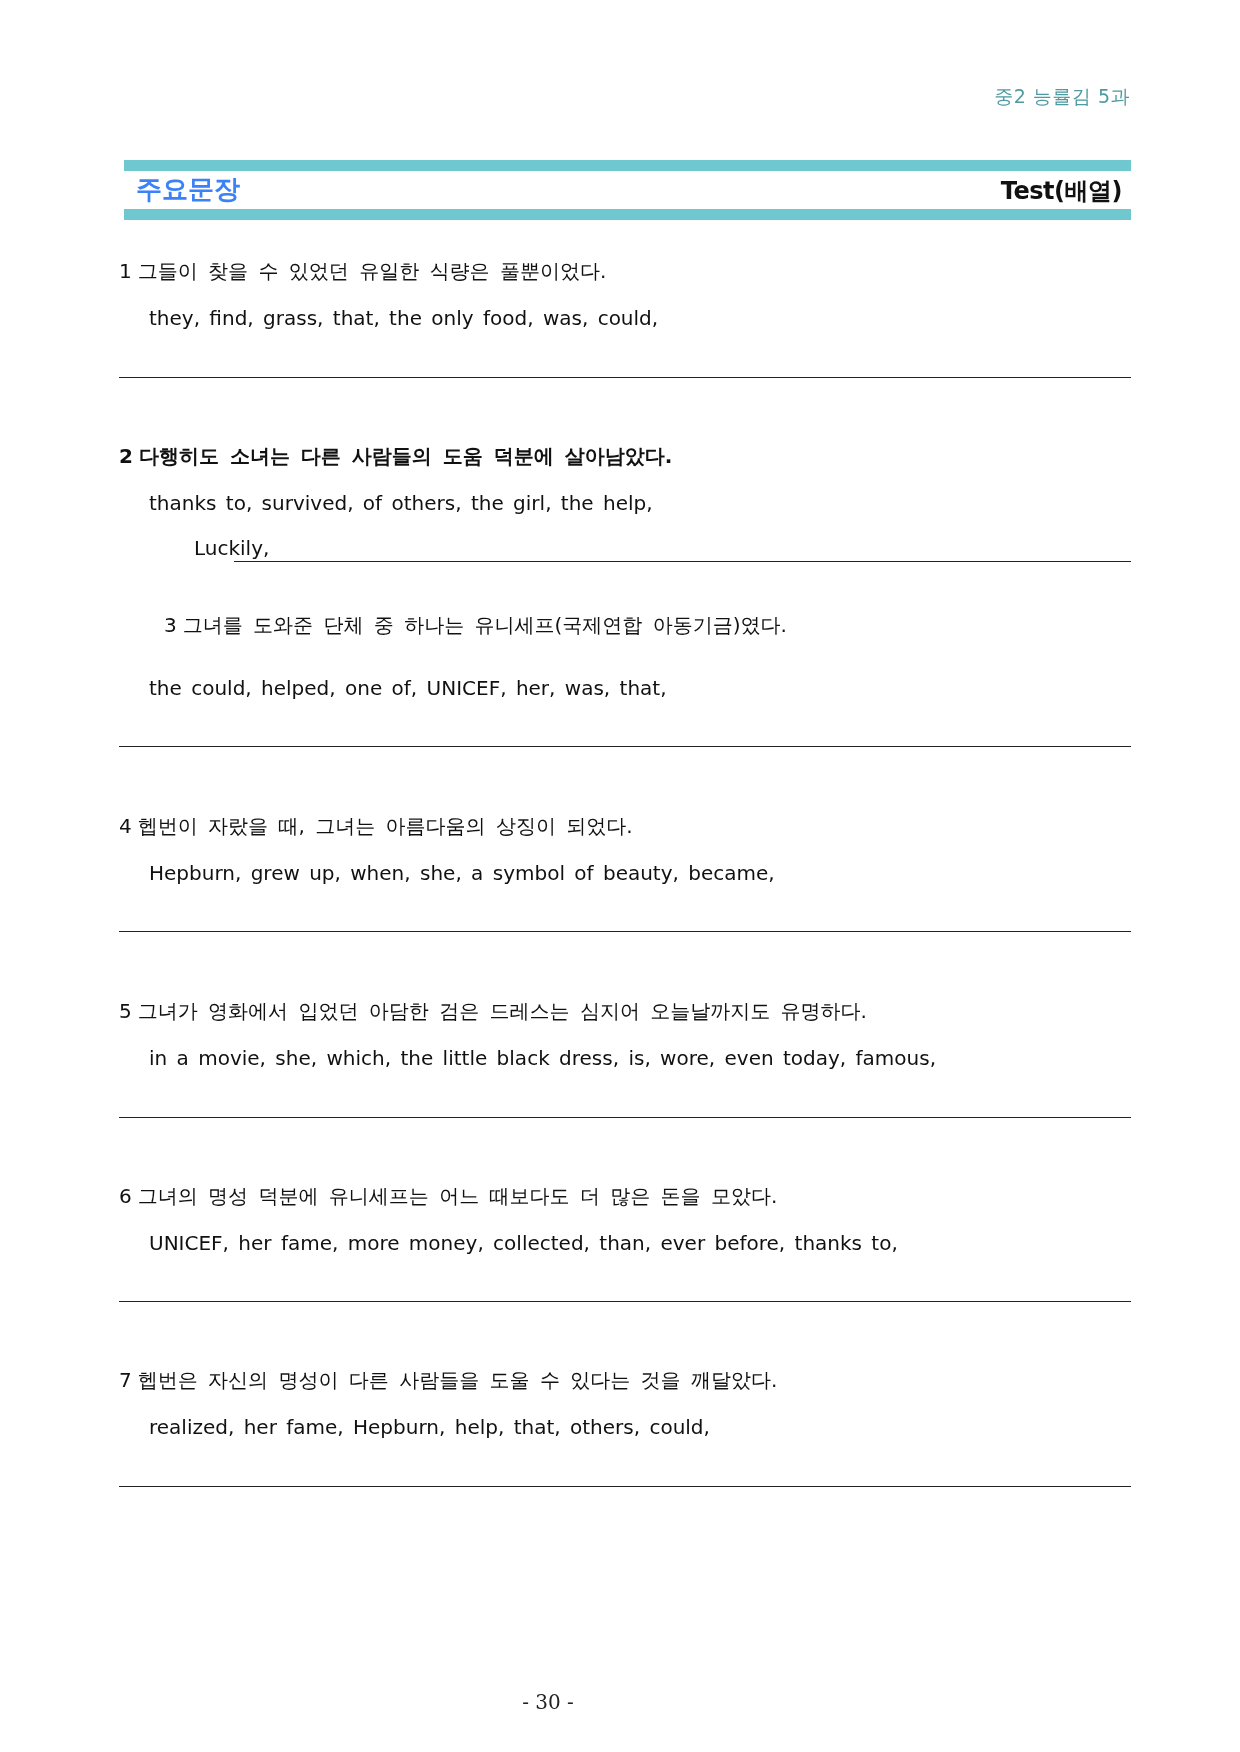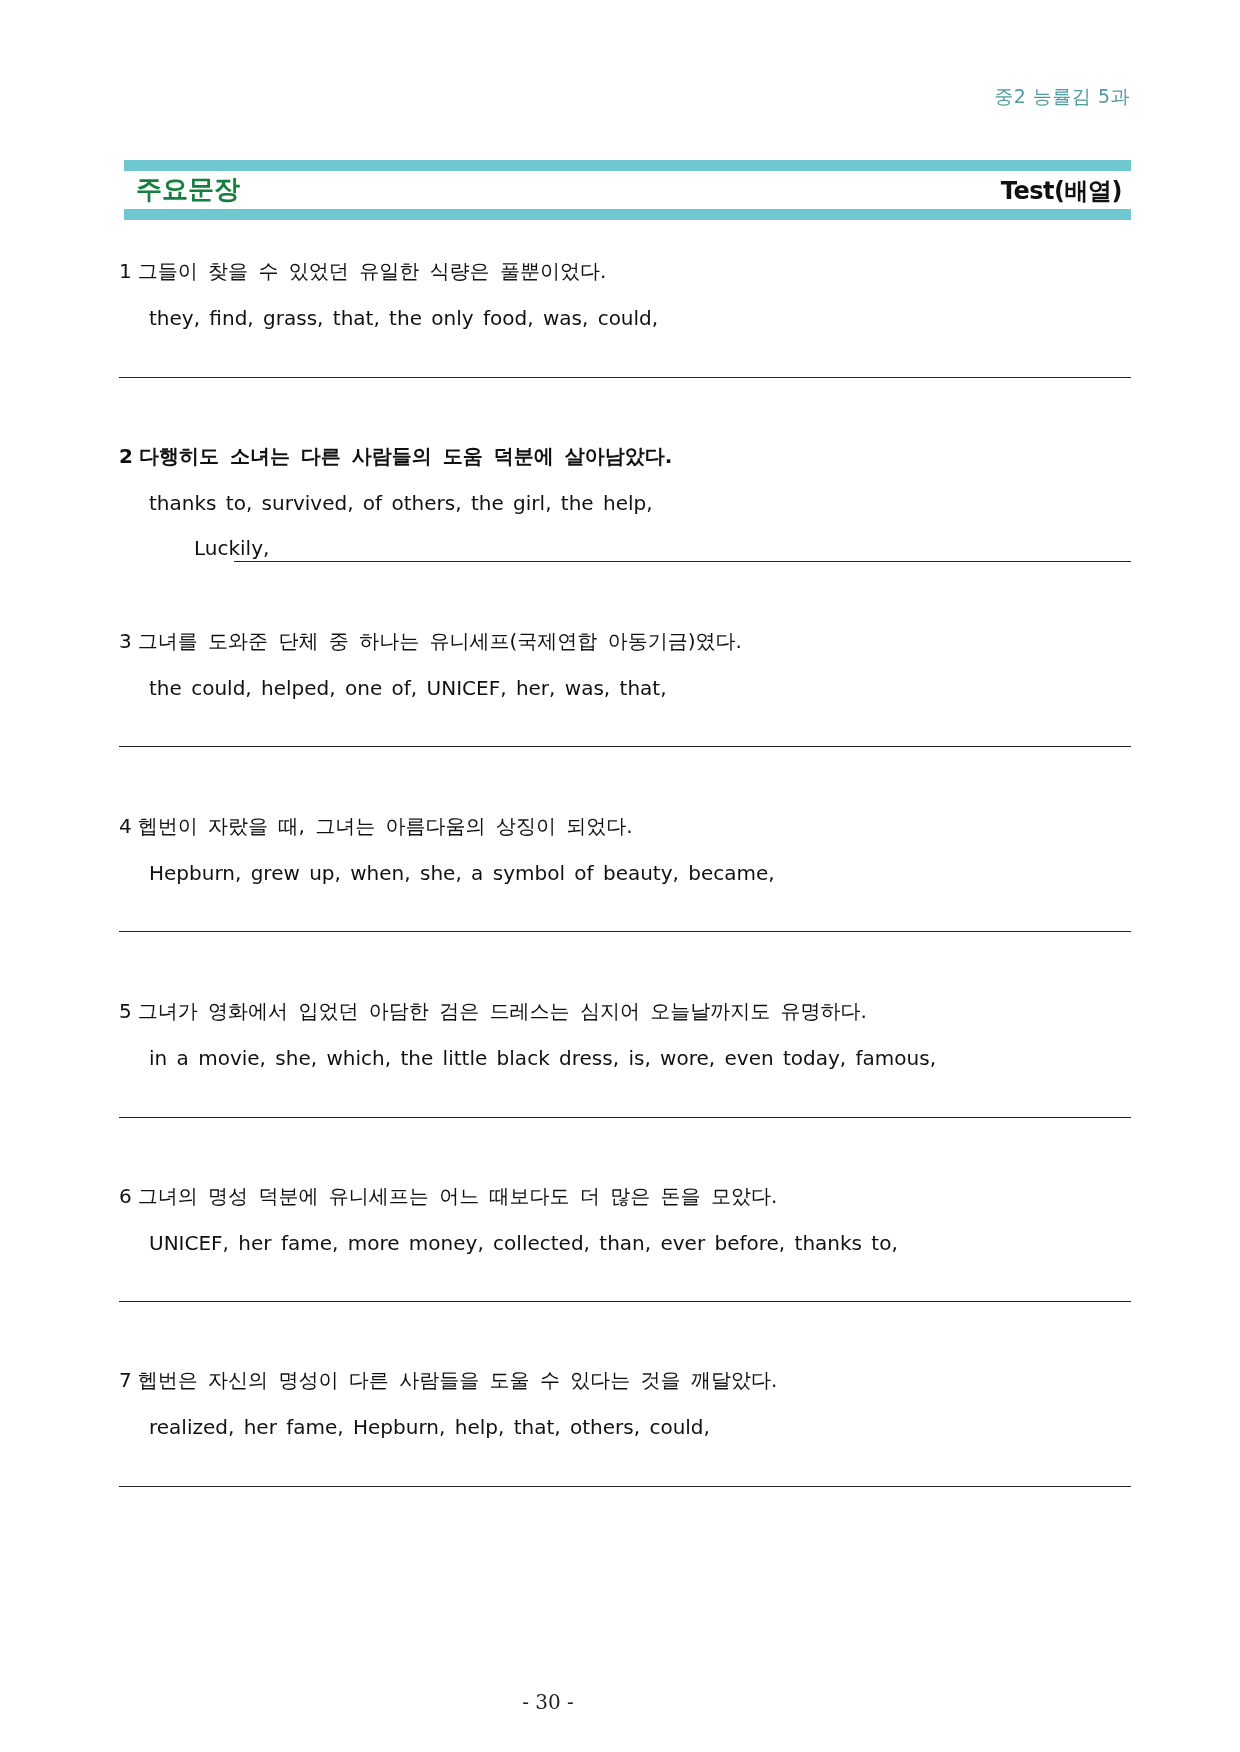--- a/index.html
+++ b/index.html
@@ -1,21 +1,21 @@
 <!DOCTYPE html>
 <html><head>
 <meta charset="utf-8">
 <style>
   html, body { margin: 0; padding: 0; background: #ffffff; }
   body { width: 1240px; height: 1752px; position: relative; overflow: hidden;
          font-family: "DejaVu Sans", "Liberation Sans", sans-serif; color: #111; }
   .abs { position: absolute; }
   .header-label { right: 110px; top: 84px; font-size: 19px; color: #4f9aa0; letter-spacing: 0.5px; white-space: nowrap; }
   .teal-bar { left: 124px; width: 1007px; height: 11px; background: #6fc7cf; }
-  .title-left { left: 136px; top: 172px; font-size: 26px; font-weight: bold; color: #15803d; white-space: nowrap; }
+  .title-left { left: 136px; top: 172px; font-size: 26px; font-weight: bold; color: #3b82f6; white-space: nowrap; }
   .title-right { right: 118px; top: 175px; font-size: 24px; font-weight: bold; color: #111; white-space: nowrap; letter-spacing: -0.5px; margin-left: 8px; }
   .q-ko { left: 119px; font-size: 20px; color: #111; white-space: nowrap; word-spacing: 4px; }
   .q-ko .num { margin-right: 6px; }
   .q-words { left: 149px; font-size: 20px; color: #111; white-space: nowrap; word-spacing: 3px; }
   .divider { left: 119px; width: 1012px; height: 0; border-top: 1.5px solid #222; }
   .luckily { left: 149px; font-size: 20px; white-space: nowrap; }
   .answer-line { left: 234px; width: 897px; height: 0; border-top: 1.5px solid #222; }
   .page-num { left: 0; width: 1096px; text-align: center; top: 1690px; font-size: 20px; color: #222; font-family: "DejaVu Serif", "Liberation Serif", serif; }
 </style>
 </head>
@@ -39,21 +39,21 @@
 <div>
   <div class="abs q-ko" style="top:443px;font-weight:bold;">
     <span class="num">2</span><span>다행히도 소녀는 다른 사람들의 도움 덕분에 살아남았다.</span>
   </div>
   <div class="abs q-words" style="top:491px;">thanks to, survived, of others, the girl, the help,</div>
   <div class="abs luckily" style="top:536px;margin-left:45px;">Luckily,</div>
   <div class="abs answer-line" style="top:561px;"></div>
 </div>
 
 <div>
-  <div class="abs q-ko" style="top:628px;">
+  <div class="abs q-ko" style="top:612px;margin-left:45px;">
     <span class="num">3</span><span>그녀를 도와준 단체 중 하나는 유니세프(국제연합 아동기금)였다.</span>
   </div>
   <div class="abs q-words" style="top:676px;">the could, helped, one of, UNICEF, her, was, that,</div>
   <div class="abs divider" style="top:746px;"></div>
 </div>
 
 <div>
   <div class="abs q-ko" style="top:813px;">
     <span class="num">4</span><span>헵번이 자랐을 때, 그녀는 아름다움의 상징이 되었다.</span>
   </div>

